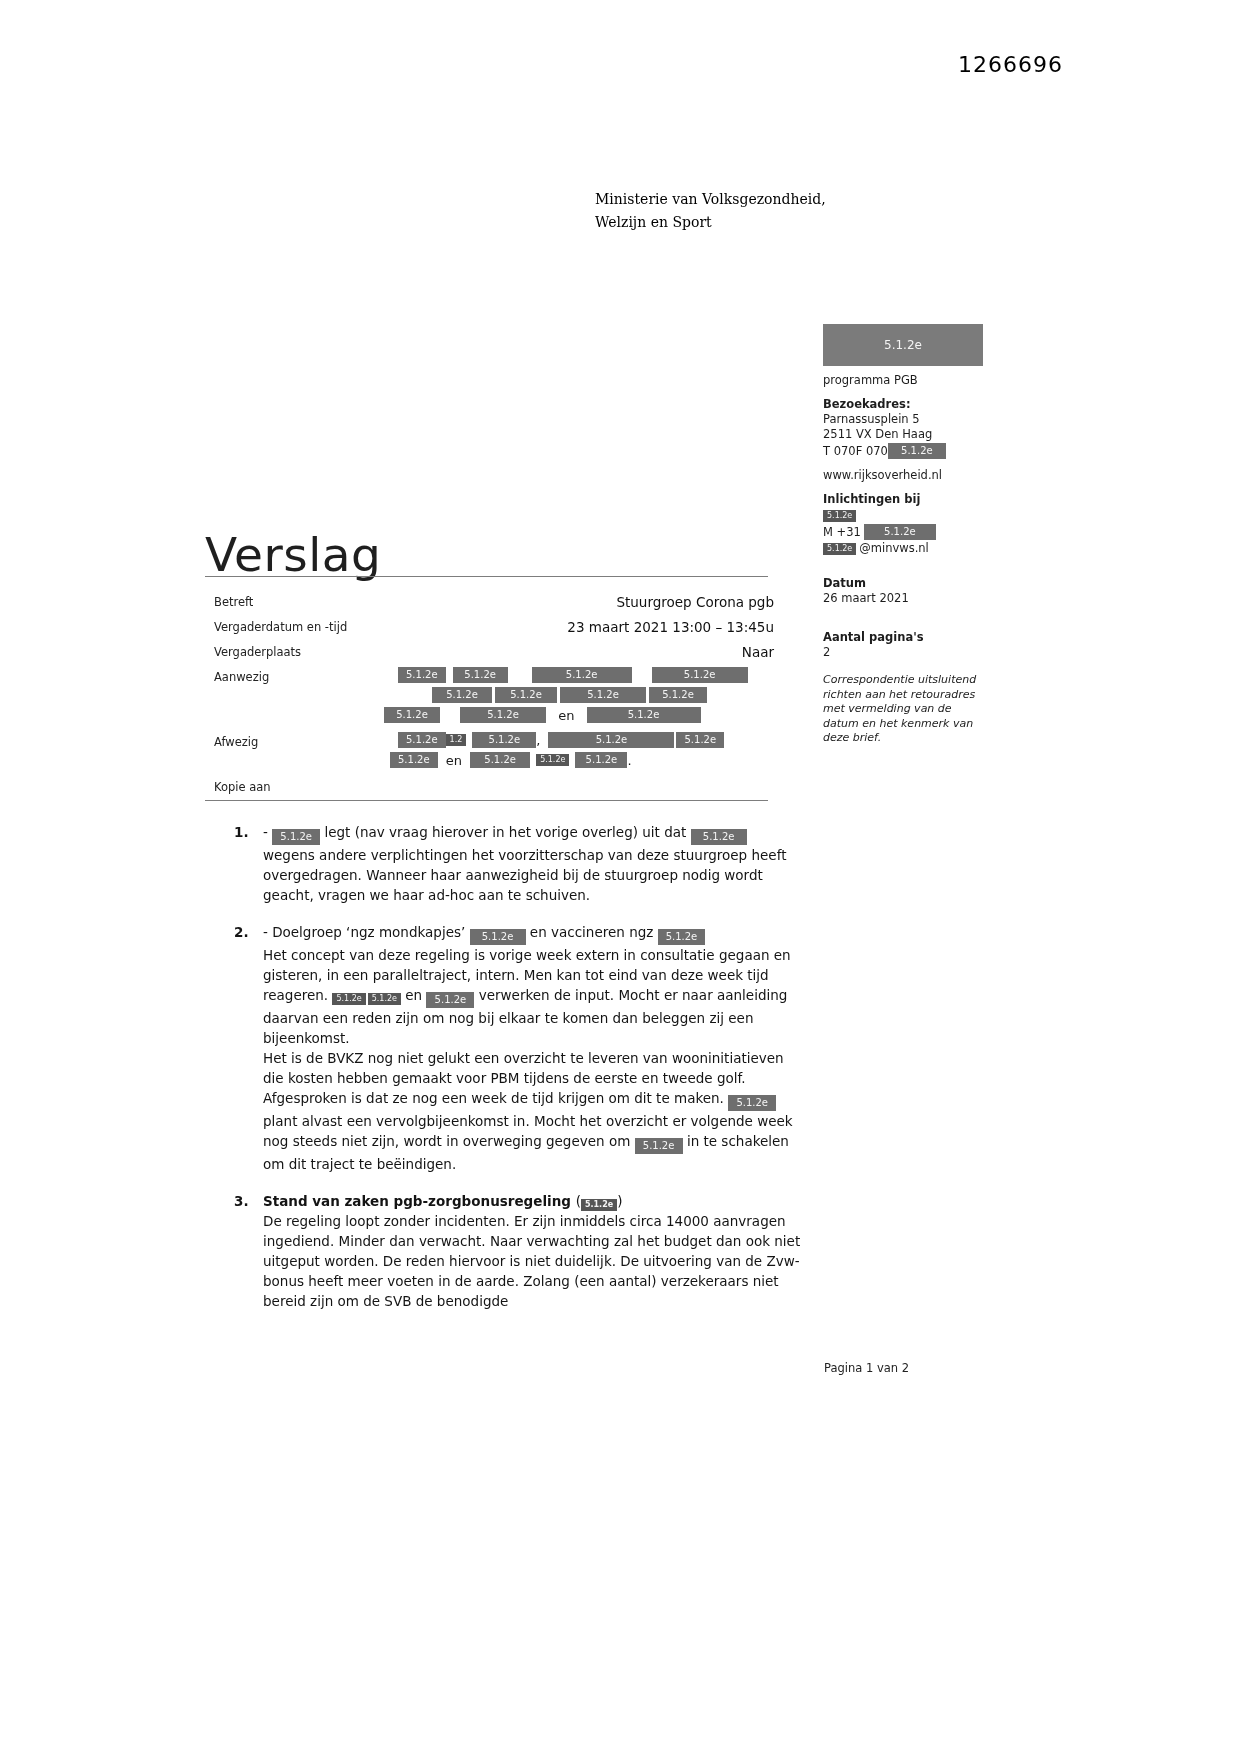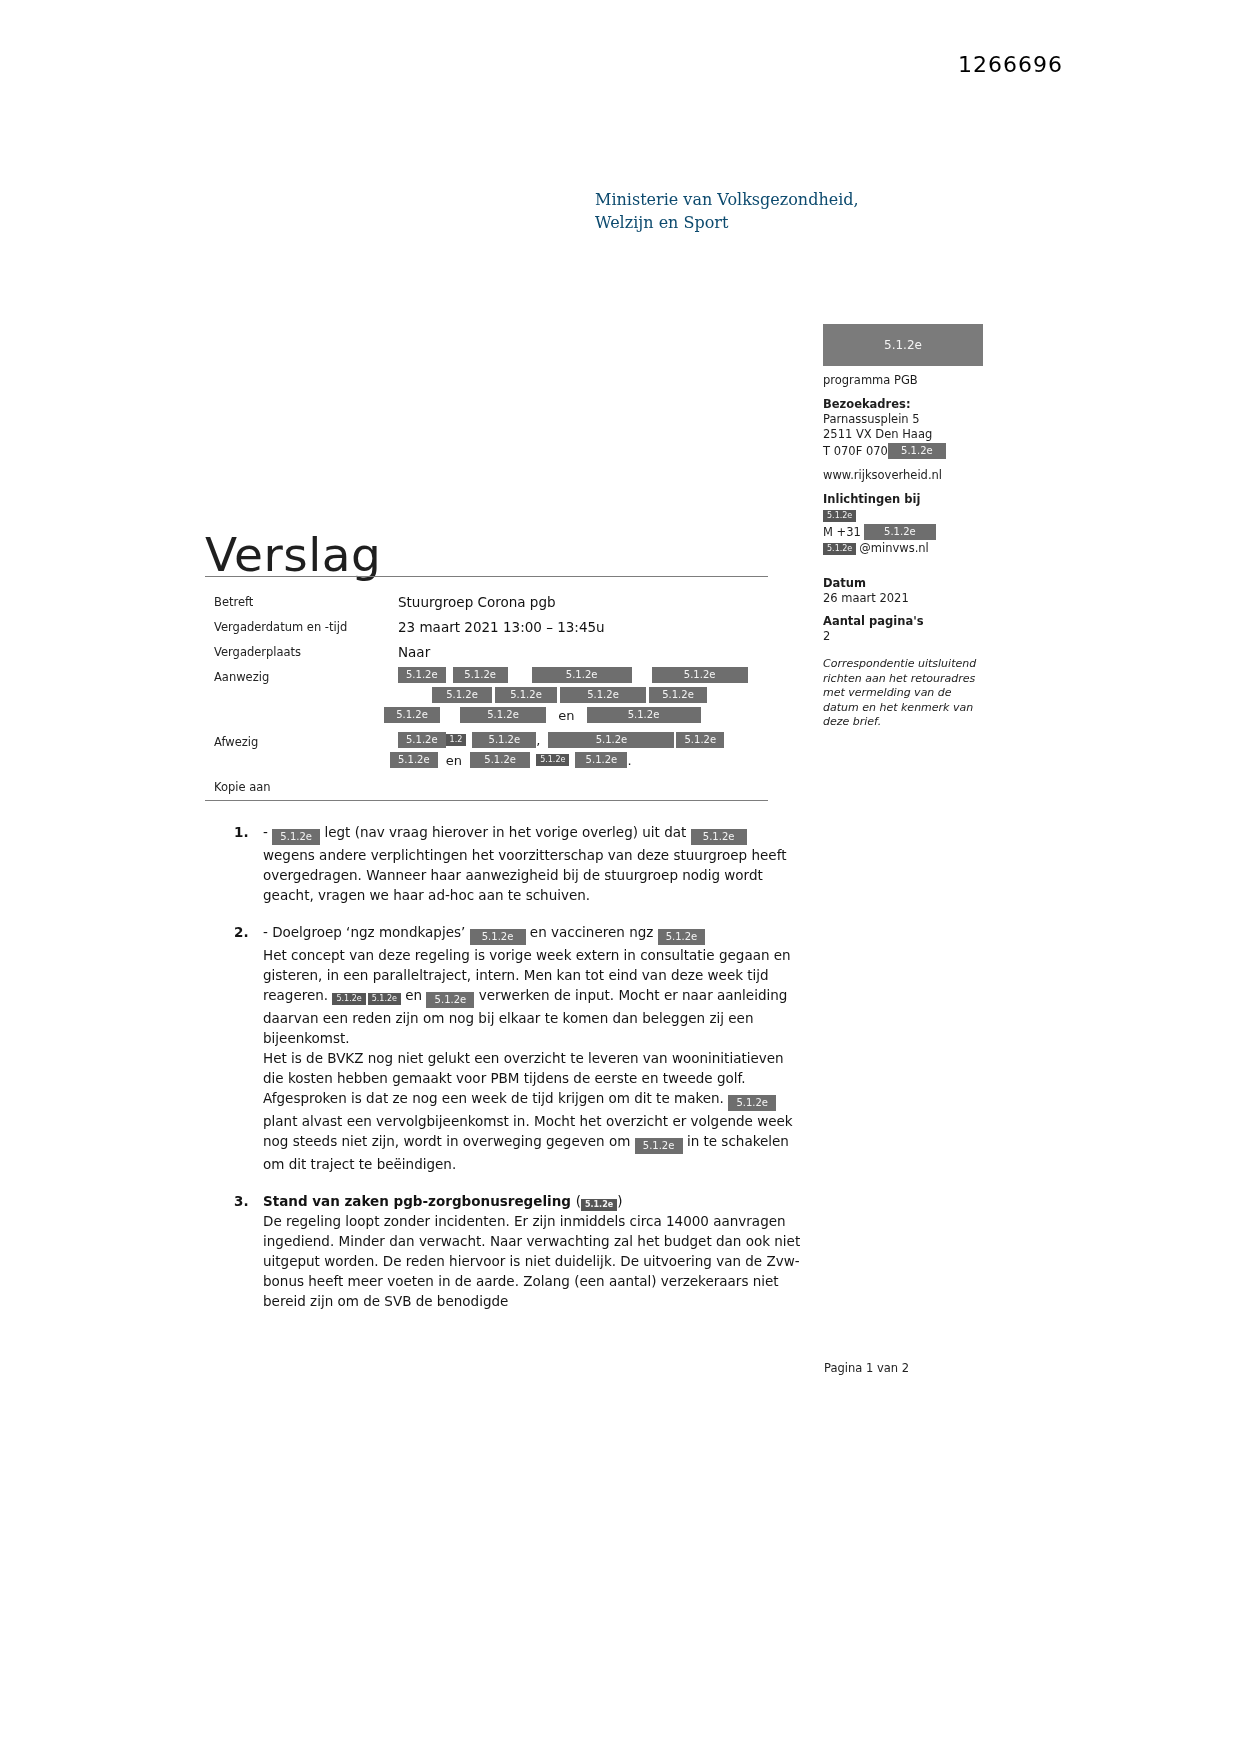--- a/index.html
+++ b/index.html
@@ -4,21 +4,21 @@
 <style>
   html,body{margin:0;padding:0;background:#ffffff;}
   .page{
     position:relative; width:1241px; height:1754px; background:#ffffff;
     font-family:"DejaVu Sans","Liberation Sans",sans-serif; color:#1b1b1b;
     overflow:hidden; margin:0 auto;padding-left:44px;
   }
   
   .doc-number{position:absolute; left:958px; top:52px; font-size:22px; letter-spacing:1px; color:#000;}
   
-  .ministry{position:absolute; left:595px; top:188px; font-family:"DejaVu Serif","Liberation Serif",serif; font-size:16px; line-height:23px; color:#0c4a6e;}
+  .ministry{position:absolute; left:595px; top:188px; font-family:"DejaVu Serif","Liberation Serif",serif; font-size:14px; line-height:23px; color:#000000;}
   
   .sidebar{position:absolute; left:823px; top:324px; width:163px; font-size:11.5px; line-height:15px; color:#1d1d1d;}
   .sidebar-redact-block{
     width:160px; height:42px; background:var(--sidebar-block,#7b7b7b); color:#f4f4f4;
     display:flex; align-items:center; justify-content:center; font-size:12px; margin-bottom:7px;
   }
   .sb-line{min-height:15px;}
   .sb-label{font-weight:bold; margin-top:9px;}
   .sb-gap{height:9px;}
   .phone-block{display:flex; align-items:center; margin-top:1px;}
@@ -33,21 +33,21 @@
     font-size:10px; line-height:14px; height:16px; padding:0 8px;
     vertical-align:-3px; box-sizing:border-box; white-space:nowrap;
   }
   .redact-small{font-size:8px; height:12px; padding:0 4px; vertical-align:-1px; background:var(--redaction-dark,#585858);}
   
   .title{position:absolute; left:205px; top:496px; font-size:47px; font-weight:400; color:#1f1f1f; letter-spacing:0.5px;}
   .rule{position:absolute; left:205px; width:563px; height:0; border-top:1px solid #7d7d7d;}
   .rule-1{top:576px;} .rule-2{top:800px;}
   
   .meta{position:absolute; left:214px; top:592px; width:560px;}
-  .meta-row{display:flex; align-items:flex-start; margin-bottom:5px;}
+  .meta-row{display:flex; align-items:flex-start; margin-bottom:5px;justify-content:space-between;}
   .meta-label{width:184px; flex:none; font-size:11.5px; color:#222; padding-top:3px;}
   .meta-value{font-size:13.5px; color:#111; line-height:20px;}
   .chip-rows{flex:1;}
   .chip-row{display:flex; align-items:center; height:16px; margin-bottom:4px; font-size:13px;}
   .chip-row .redact{vertical-align:baseline;}
   .chip-row span{white-space:pre;}
   
   .sections{position:absolute; left:234px; top:822px; width:568px; font-size:13.5px; line-height:20px; color:#141414;}
   .section{display:flex; margin-bottom:17px;}
   .sec-num{width:29px; flex:none; font-weight:bold;}
@@ -92,21 +92,21 @@
     <div class="sb-contact">
       <span>M  +31</span>
       <span class="redact" style="min-width:72px">5.1.2e</span>
     </div>
     <div class="sb-contact">
       <span class="redact redact-small">5.1.2e</span>
       <span>@minvws.nl</span>
     </div>
     <div class="sb-label" style="margin-top:20px">Datum</div>
     <div class="sb-line">26 maart 2021</div>
-    <div class="sb-label" style="margin-top:8px">Aantal pagina's</div>
+    <div class="sb-label" style="margin-top:24px">Aantal pagina's</div>
     <div class="sb-line">2</div>
     <div class="sb-note">Correspondentie uitsluitend richten aan het retouradres met vermelding van de datum en het kenmerk van deze brief.</div>
   </aside>
 
   <h1 class="title">Verslag</h1>
 
   <div class="rule rule-1"></div>
 
   <div class="meta">
     <div class="meta-row">

